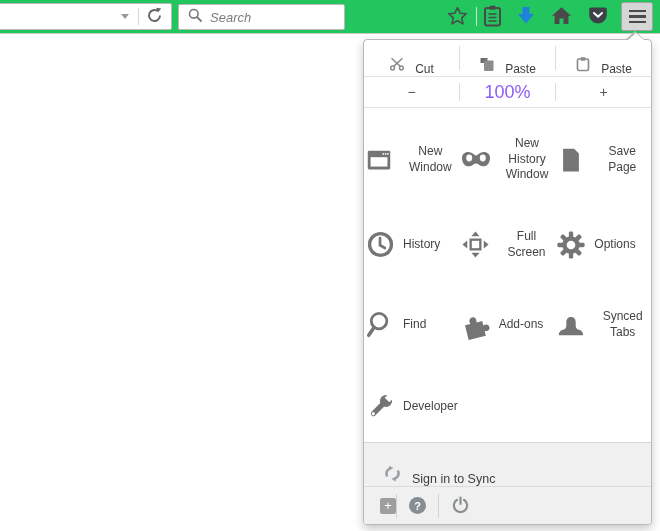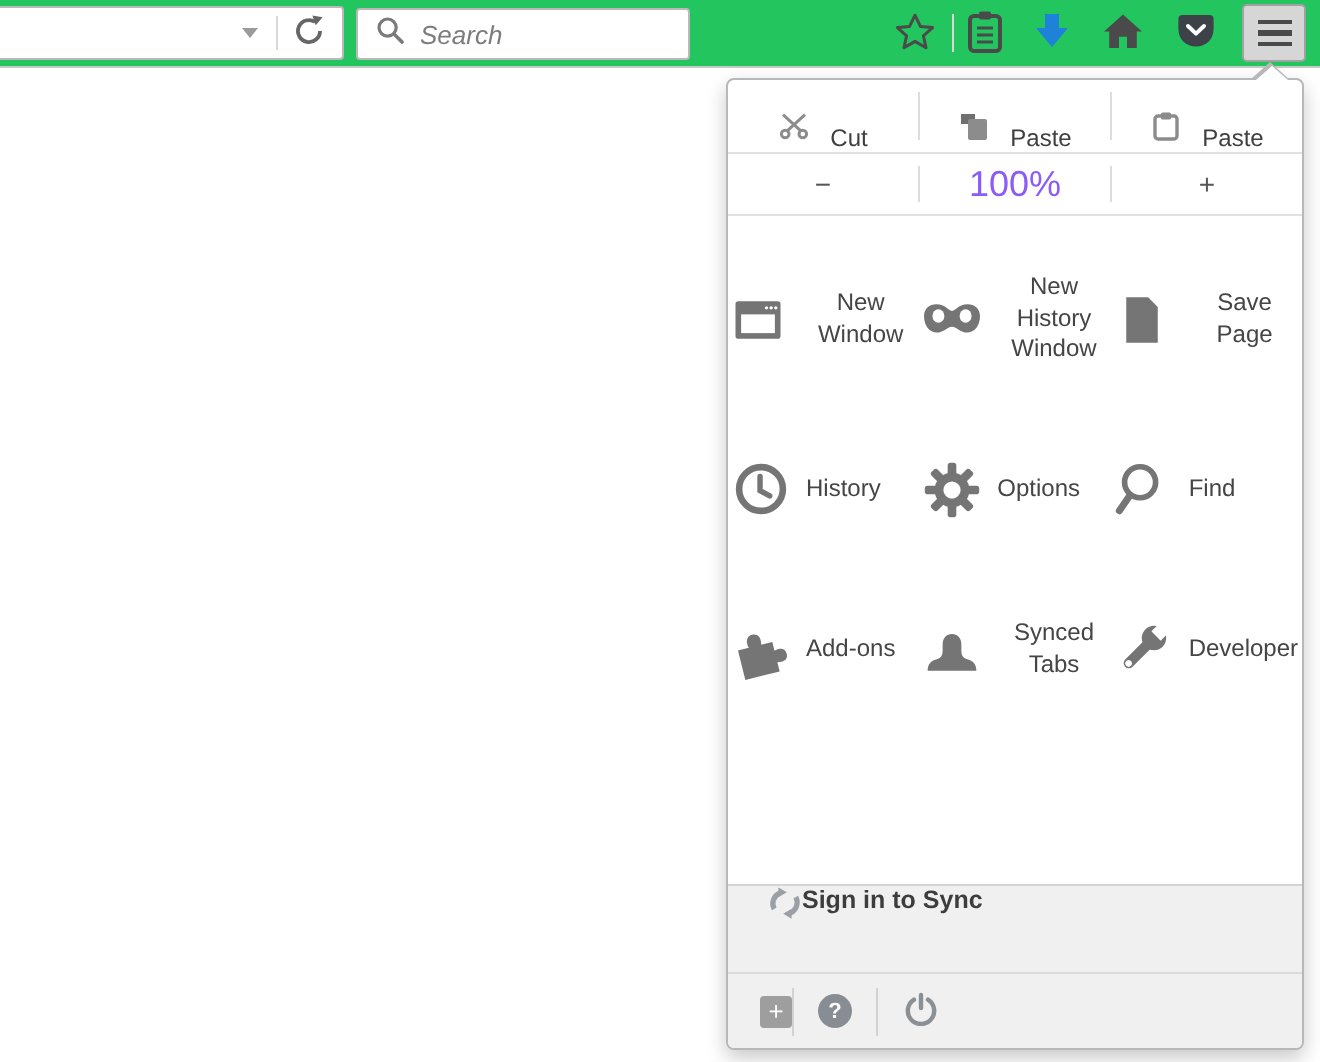--- a/index.html
+++ b/index.html
@@ -44,21 +44,21 @@
   .vsep{width:1px;background:#dcdcdc;margin:6px 0;}
   .hsep{height:1px;background:#e1e1e1;flex:none;}
   .zoomrow{height:30px;display:flex;align-items:stretch;}
   .zcell{flex:1;display:flex;align-items:center;justify-content:center;font-size:18px;color:#8b5cf6;cursor:default;}
   .zsign{font-size:14px;color:#555;}
   .grid{flex:1;display:grid;grid-template-columns:1fr 1fr 1fr;grid-template-rows:90px 80px 80px 1fr;}
   .cell{display:flex;flex-direction:row;align-items:center;padding-top:13px;gap:7px;cursor:default;}
   .gicon{width:32px;height:32px;display:flex;align-items:center;justify-content:center;}
   .glabel{font-size:12px;color:#454545;text-align:center;line-height:1.3;max-width:82px;}
   .footer{flex:none;border-top:1px solid #d4d4d4;background:#f0f0f0;border-radius:0 0 3px 3px;}
-  .syncrow{height:43px;display:flex;align-items:flex-start;padding-left:20px;cursor:default;font-weight:bold;}
+  .syncrow{height:43px;display:flex;align-items:flex-end;padding-left:20px;gap:11px;cursor:default;}
   .frlabel{font-size:12.5px;color:#3d3d3d;}
   .customrow{height:37px;border-top:1px solid #dbdbdb;display:flex;align-items:center;padding-left:16px;border-radius:0 0 3px 3px;}
   .plusbox{width:16px;height:16px;background:#9e9e9e;border-radius:2px;color:#fff;
     display:flex;align-items:center;justify-content:center;font-size:13px;line-height:1;}
   .customlabel{margin-left:10px;font-size:12.5px;color:#3d3d3d;flex:1;}
   .fsep{width:1px;height:24px;background:#d2d2d2;}
   .fbtn{width:41px;height:100%;}
   .helpcircle{width:17px;height:17px;border-radius:50%;background:#878d93;color:#fff;
     font-size:11px;font-weight:bold;display:flex;align-items:center;justify-content:center;}
 </style>
@@ -239,20 +239,32 @@
     <div class="cell">
       <span class="gicon">
         <svg width="31" height="31" viewBox="0 0 32 32">
             <circle cx="16" cy="16" r="11.3" fill="none" stroke="#757575" stroke-width="3.4"></circle>
             <path d="M15.5 9.5 V16.8 L20.5 19.6" fill="none" stroke="#757575" stroke-width="2.8" stroke-linecap="round"></path>
           </svg>
       </span>
       <span class="glabel">History</span>
     </div>
 
+    <div class="cell">
+      <span class="gicon">
+        <svg width="31" height="31" viewBox="0 0 32 32" fill="#757575">
+            <rect x="11" y="11" width="10" height="10" fill="none" stroke="#757575" stroke-width="2.4"></rect>
+            <polygon points="16,2.5 20.2,7.5 11.8,7.5"></polygon>
+            <polygon points="16,29.5 20.2,24.5 11.8,24.5"></polygon>
+            <polygon points="2.5,16 7.5,11.8 7.5,20.2"></polygon>
+            <polygon points="29.5,16 24.5,11.8 24.5,20.2"></polygon>
+          </svg>
+      </span>
+      <span class="glabel">Full Screen</span>
+    </div>
 
     <div class="cell">
       <span class="gicon">
         <svg width="30" height="30" viewBox="0 0 32 32" fill="#757575">
             <rect x="13.7" y="1.5" width="4.6" height="29" rx="1.5"></rect>
             <rect x="13.7" y="1.5" width="4.6" height="29" rx="1.5" transform="rotate(45 16 16)"></rect>
             <rect x="13.7" y="1.5" width="4.6" height="29" rx="1.5" transform="rotate(90 16 16)"></rect>
             <rect x="13.7" y="1.5" width="4.6" height="29" rx="1.5" transform="rotate(135 16 16)"></rect>
             <circle cx="16" cy="16" r="9.3"></circle>
             <circle cx="16" cy="16" r="4.6" fill="#fff"></circle>

